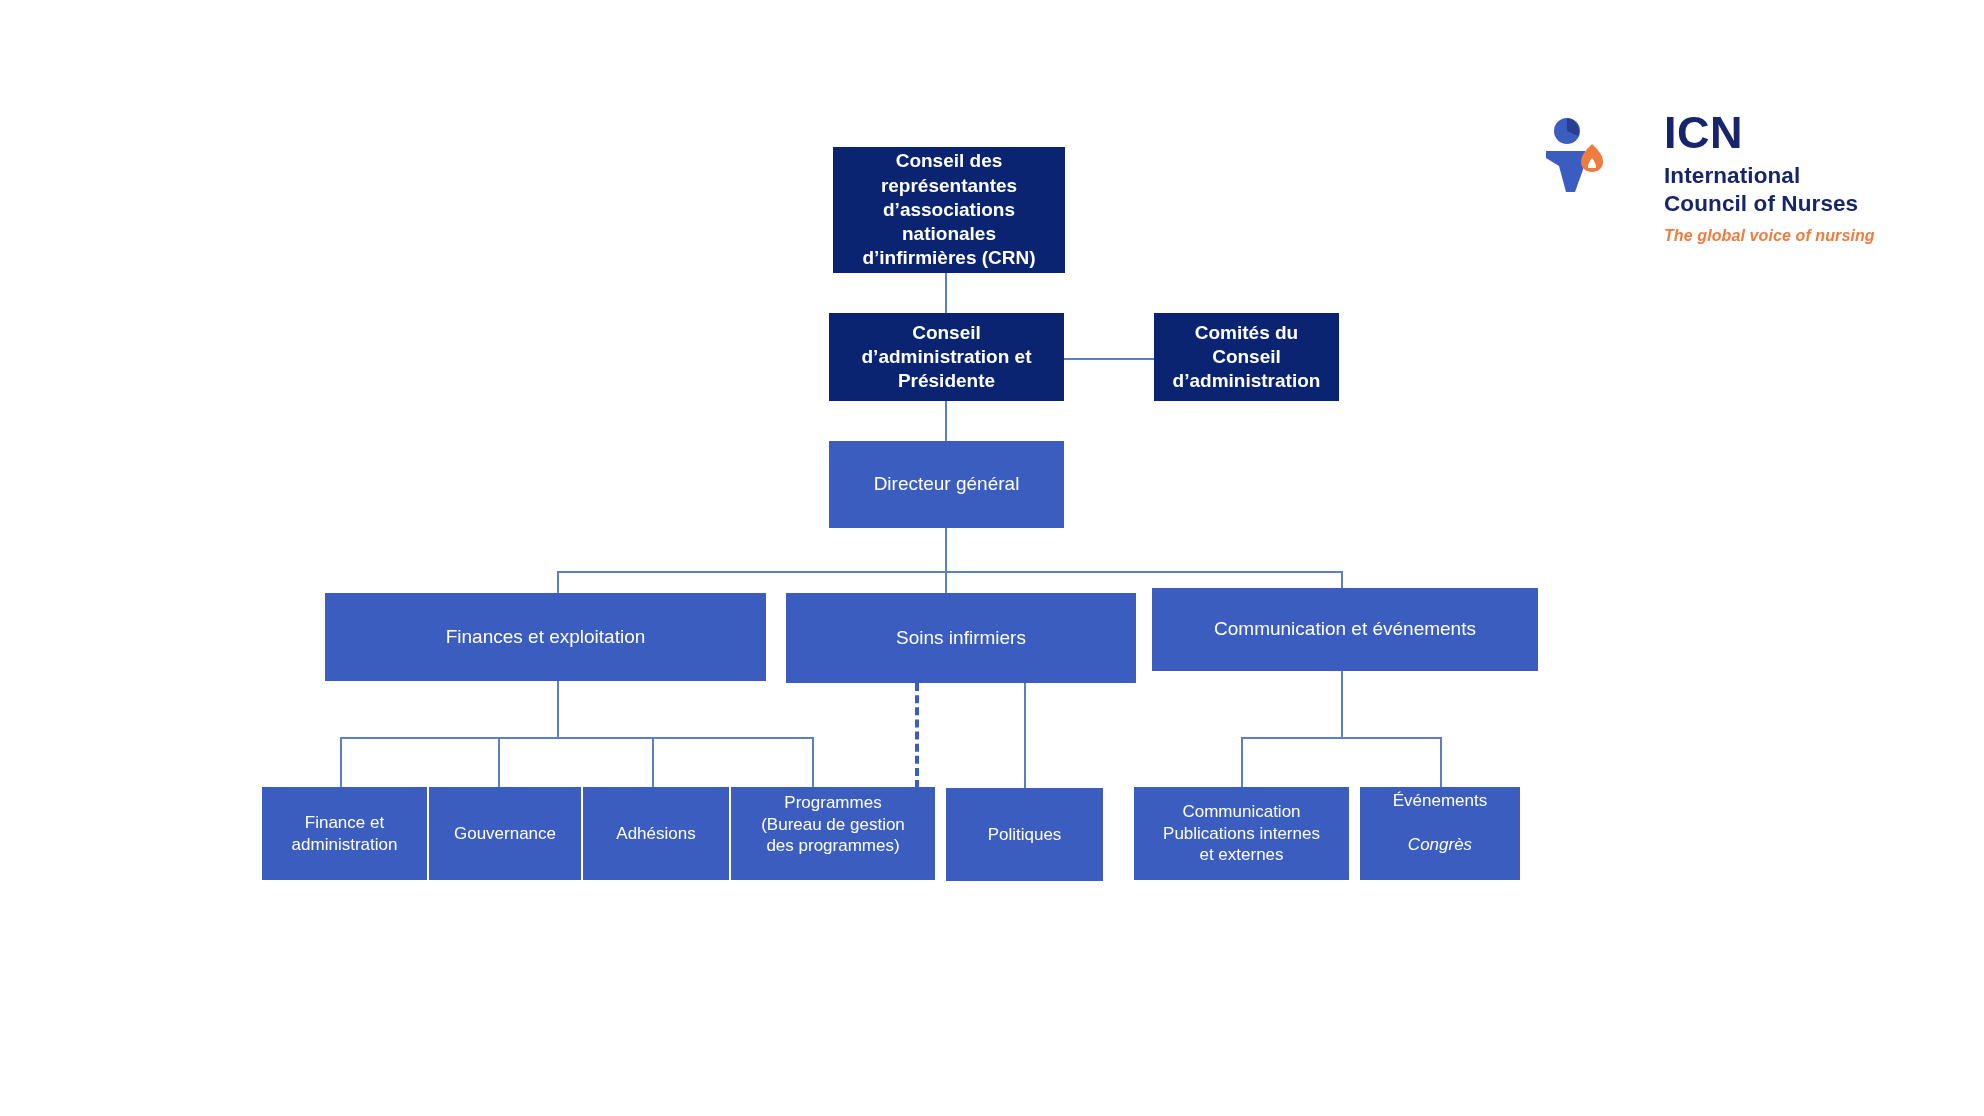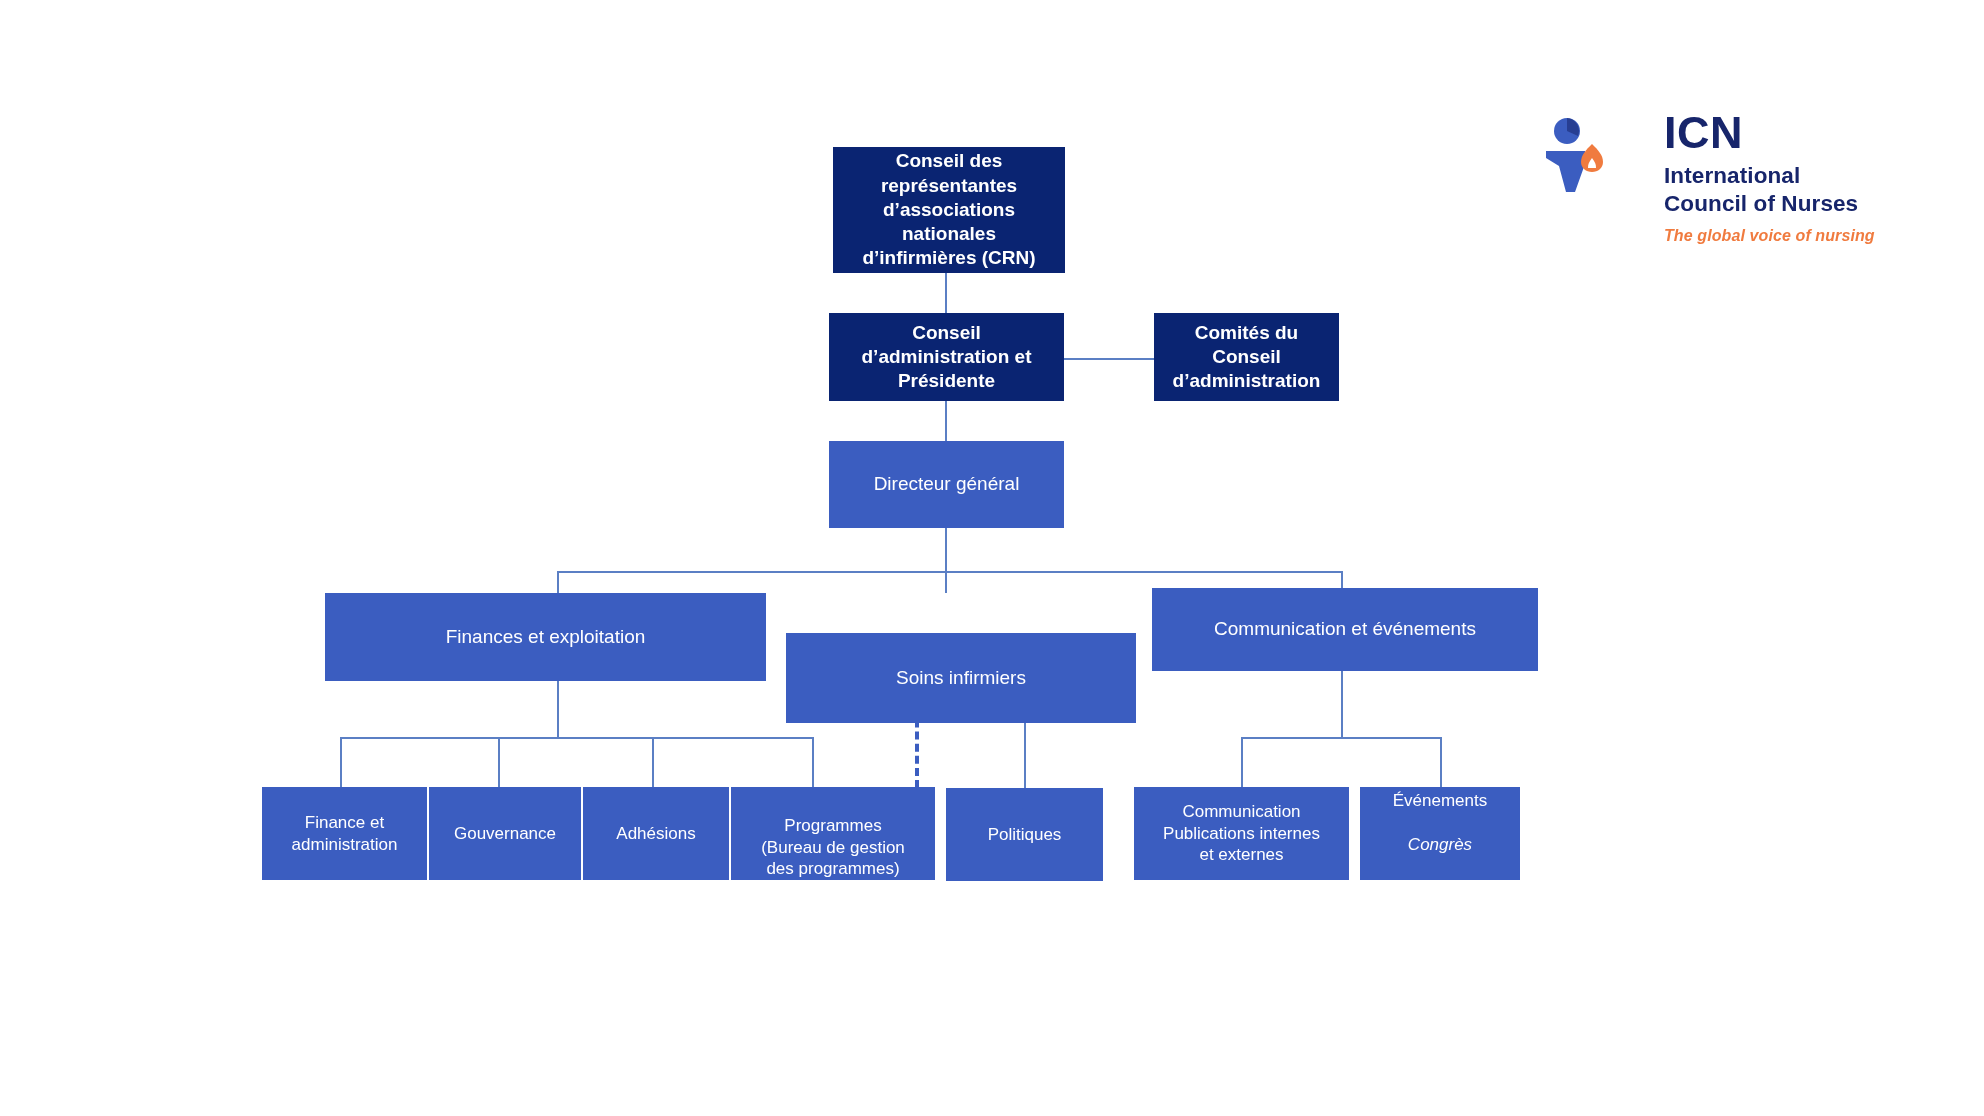--- a/index.html
+++ b/index.html
@@ -47,21 +47,21 @@
   }
   .node .label {
     display: block;
     width: 100%;
     white-space: pre-line;
   }
   .node.navy { background: #0a2472; }
   .node.blue { background: #3b5dc0; }
 
   .node.overflow-node {
-    align-items: flex-end;
+    align-items: flex-start;
     overflow: hidden;
   }
   .node.overflow-node .label {
     margin-top: -17px;
   }
   .node .italic-line {
     font-style: italic;
     display: block;
   }
 
@@ -160,21 +160,21 @@
   </div>
 
   <div class="node blue" style="left:829px; top:441px; width:235px; height:87px; font-size:19px;">
     <span class="label">Directeur général</span>
   </div>
 
   <div class="node blue" style="left:325px; top:593px; width:441px; height:88px; font-size:19px;">
     <span class="label">Finances et exploitation</span>
   </div>
 
-  <div class="node blue" style="left:786px; top:593px; width:350px; height:90px; font-size:19px;margin-top:40px;">
+  <div class="node blue" style="left:786px; top:593px; width:350px; height:90px; font-size:19px;">
     <span class="label">Soins infirmiers</span>
   </div>
 
   <div class="node blue" style="left:1152px; top:588px; width:386px; height:83px; font-size:19px;">
     <span class="label">Communication et événements</span>
   </div>
 
   <div class="node blue" style="left:262px; top:787px; width:165px; height:93px; font-size:17px;">
     <span class="label">Finance et
 administration</span>

